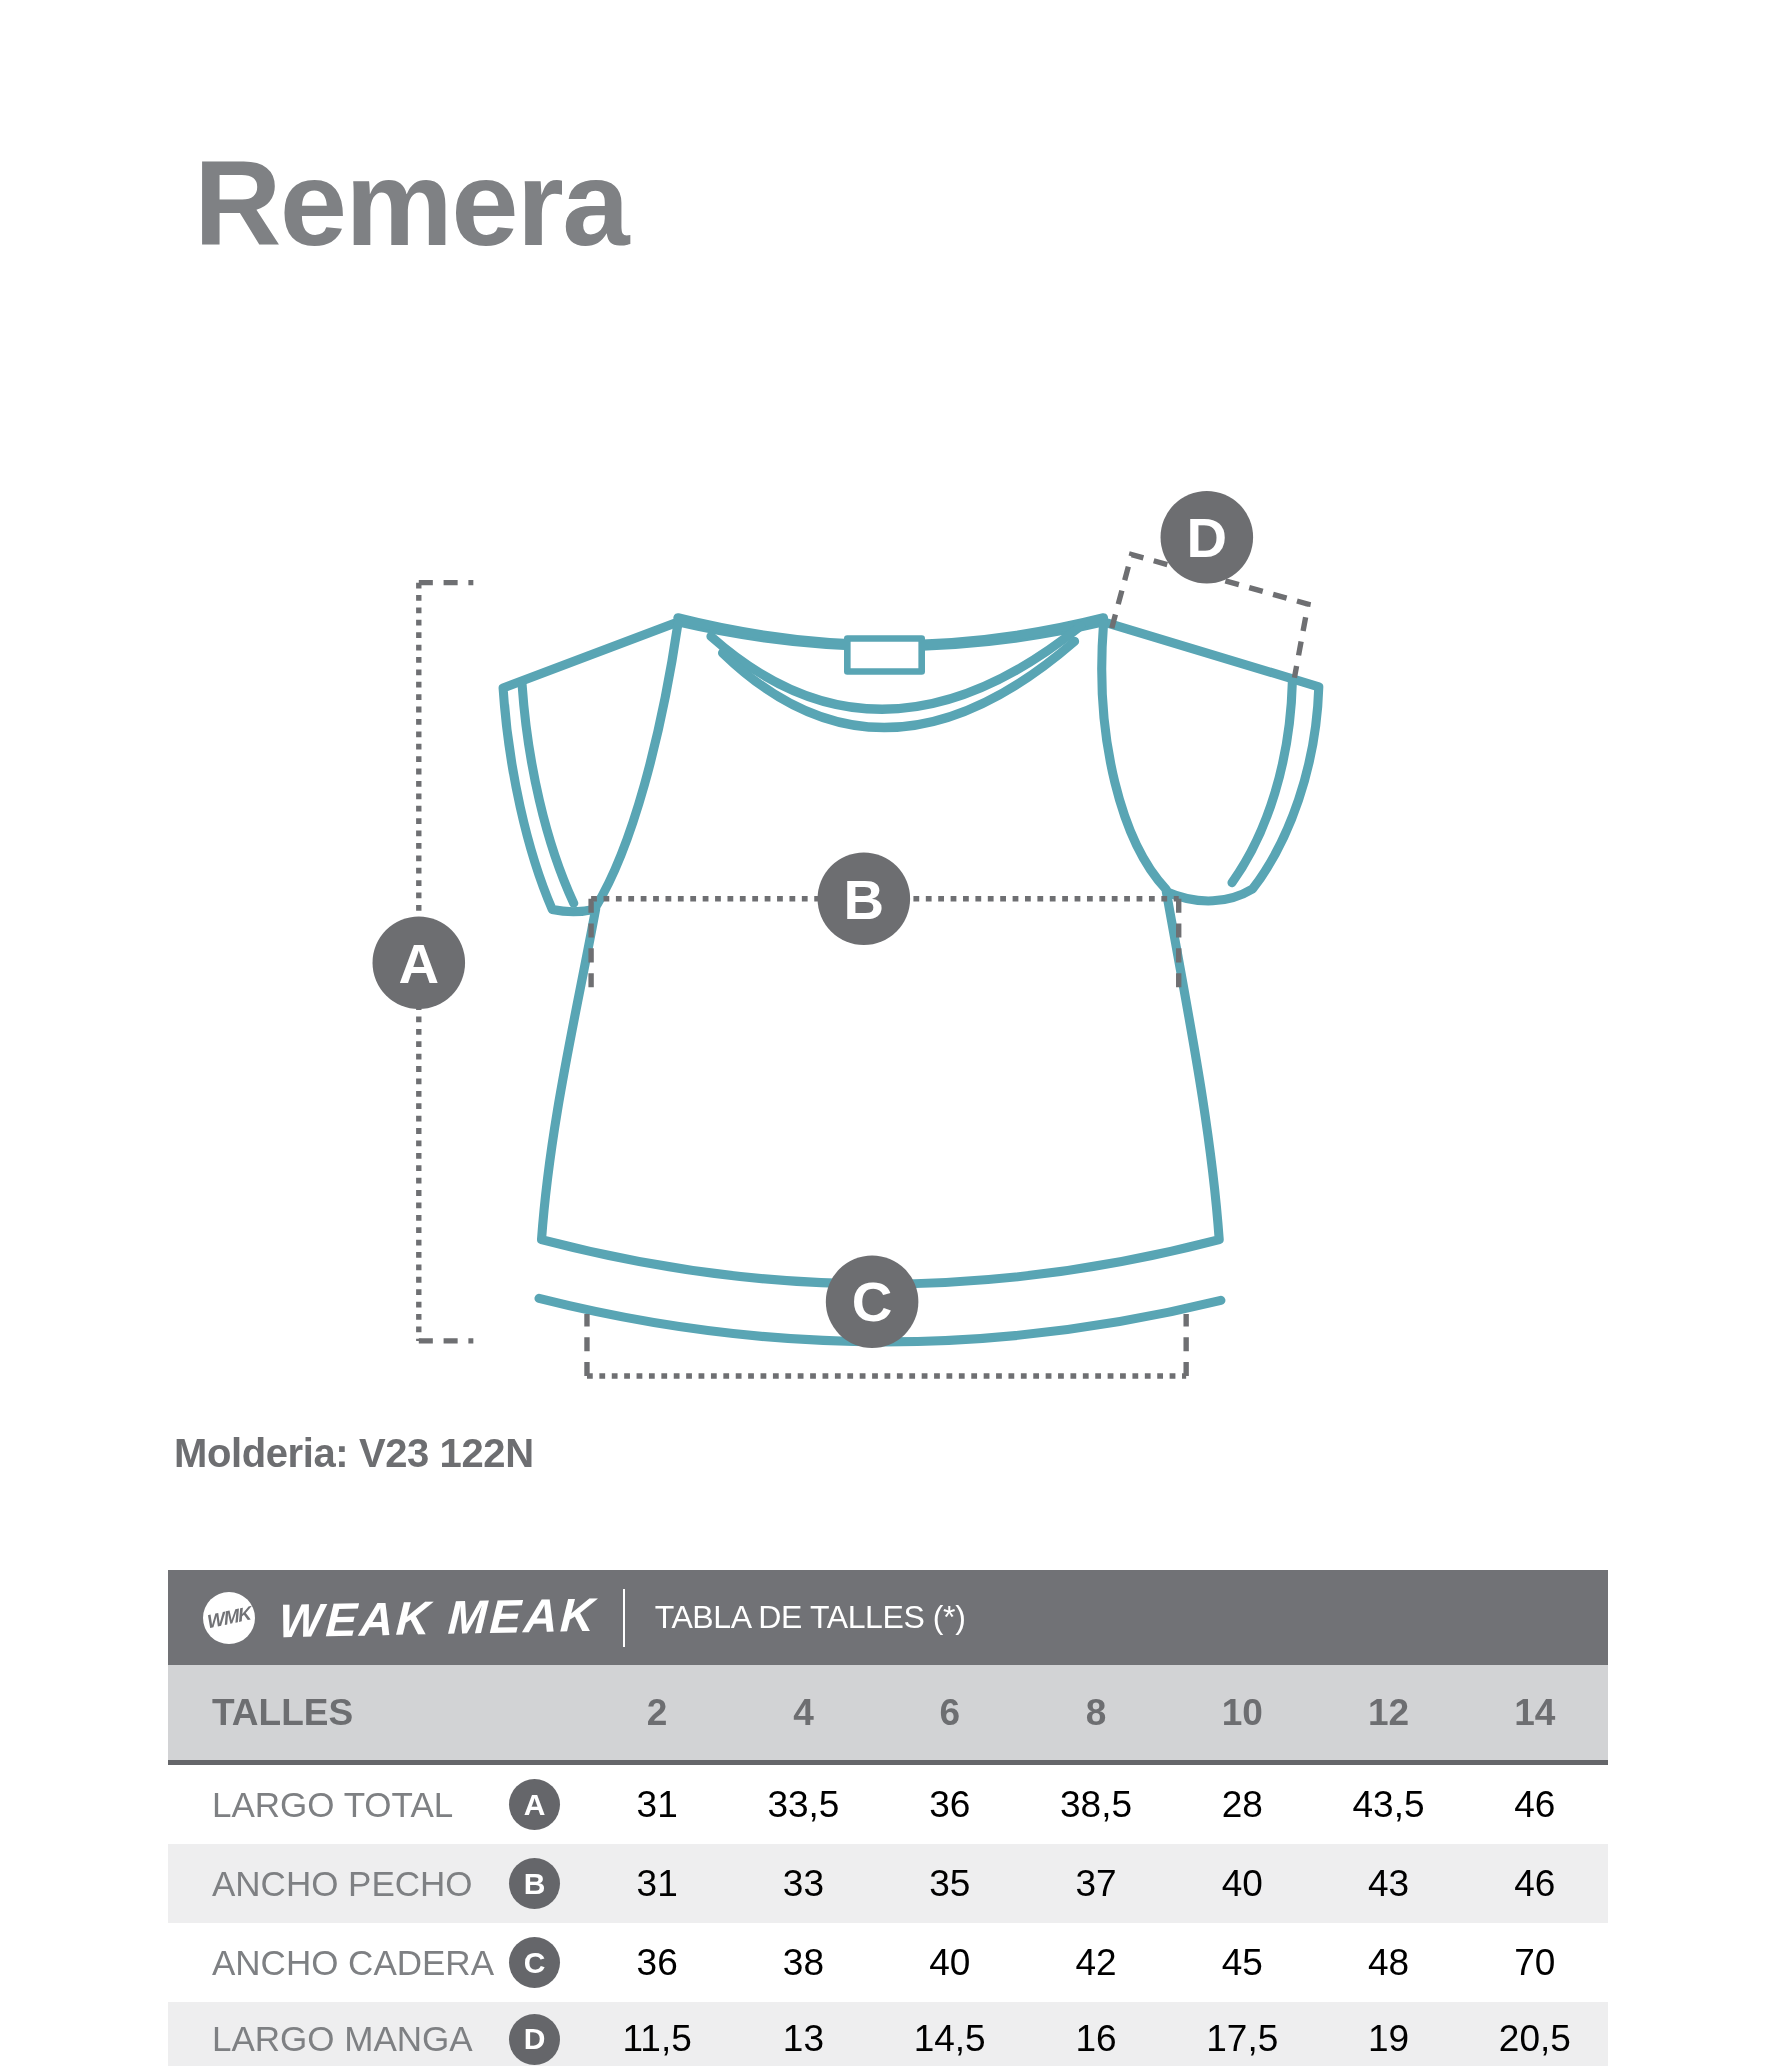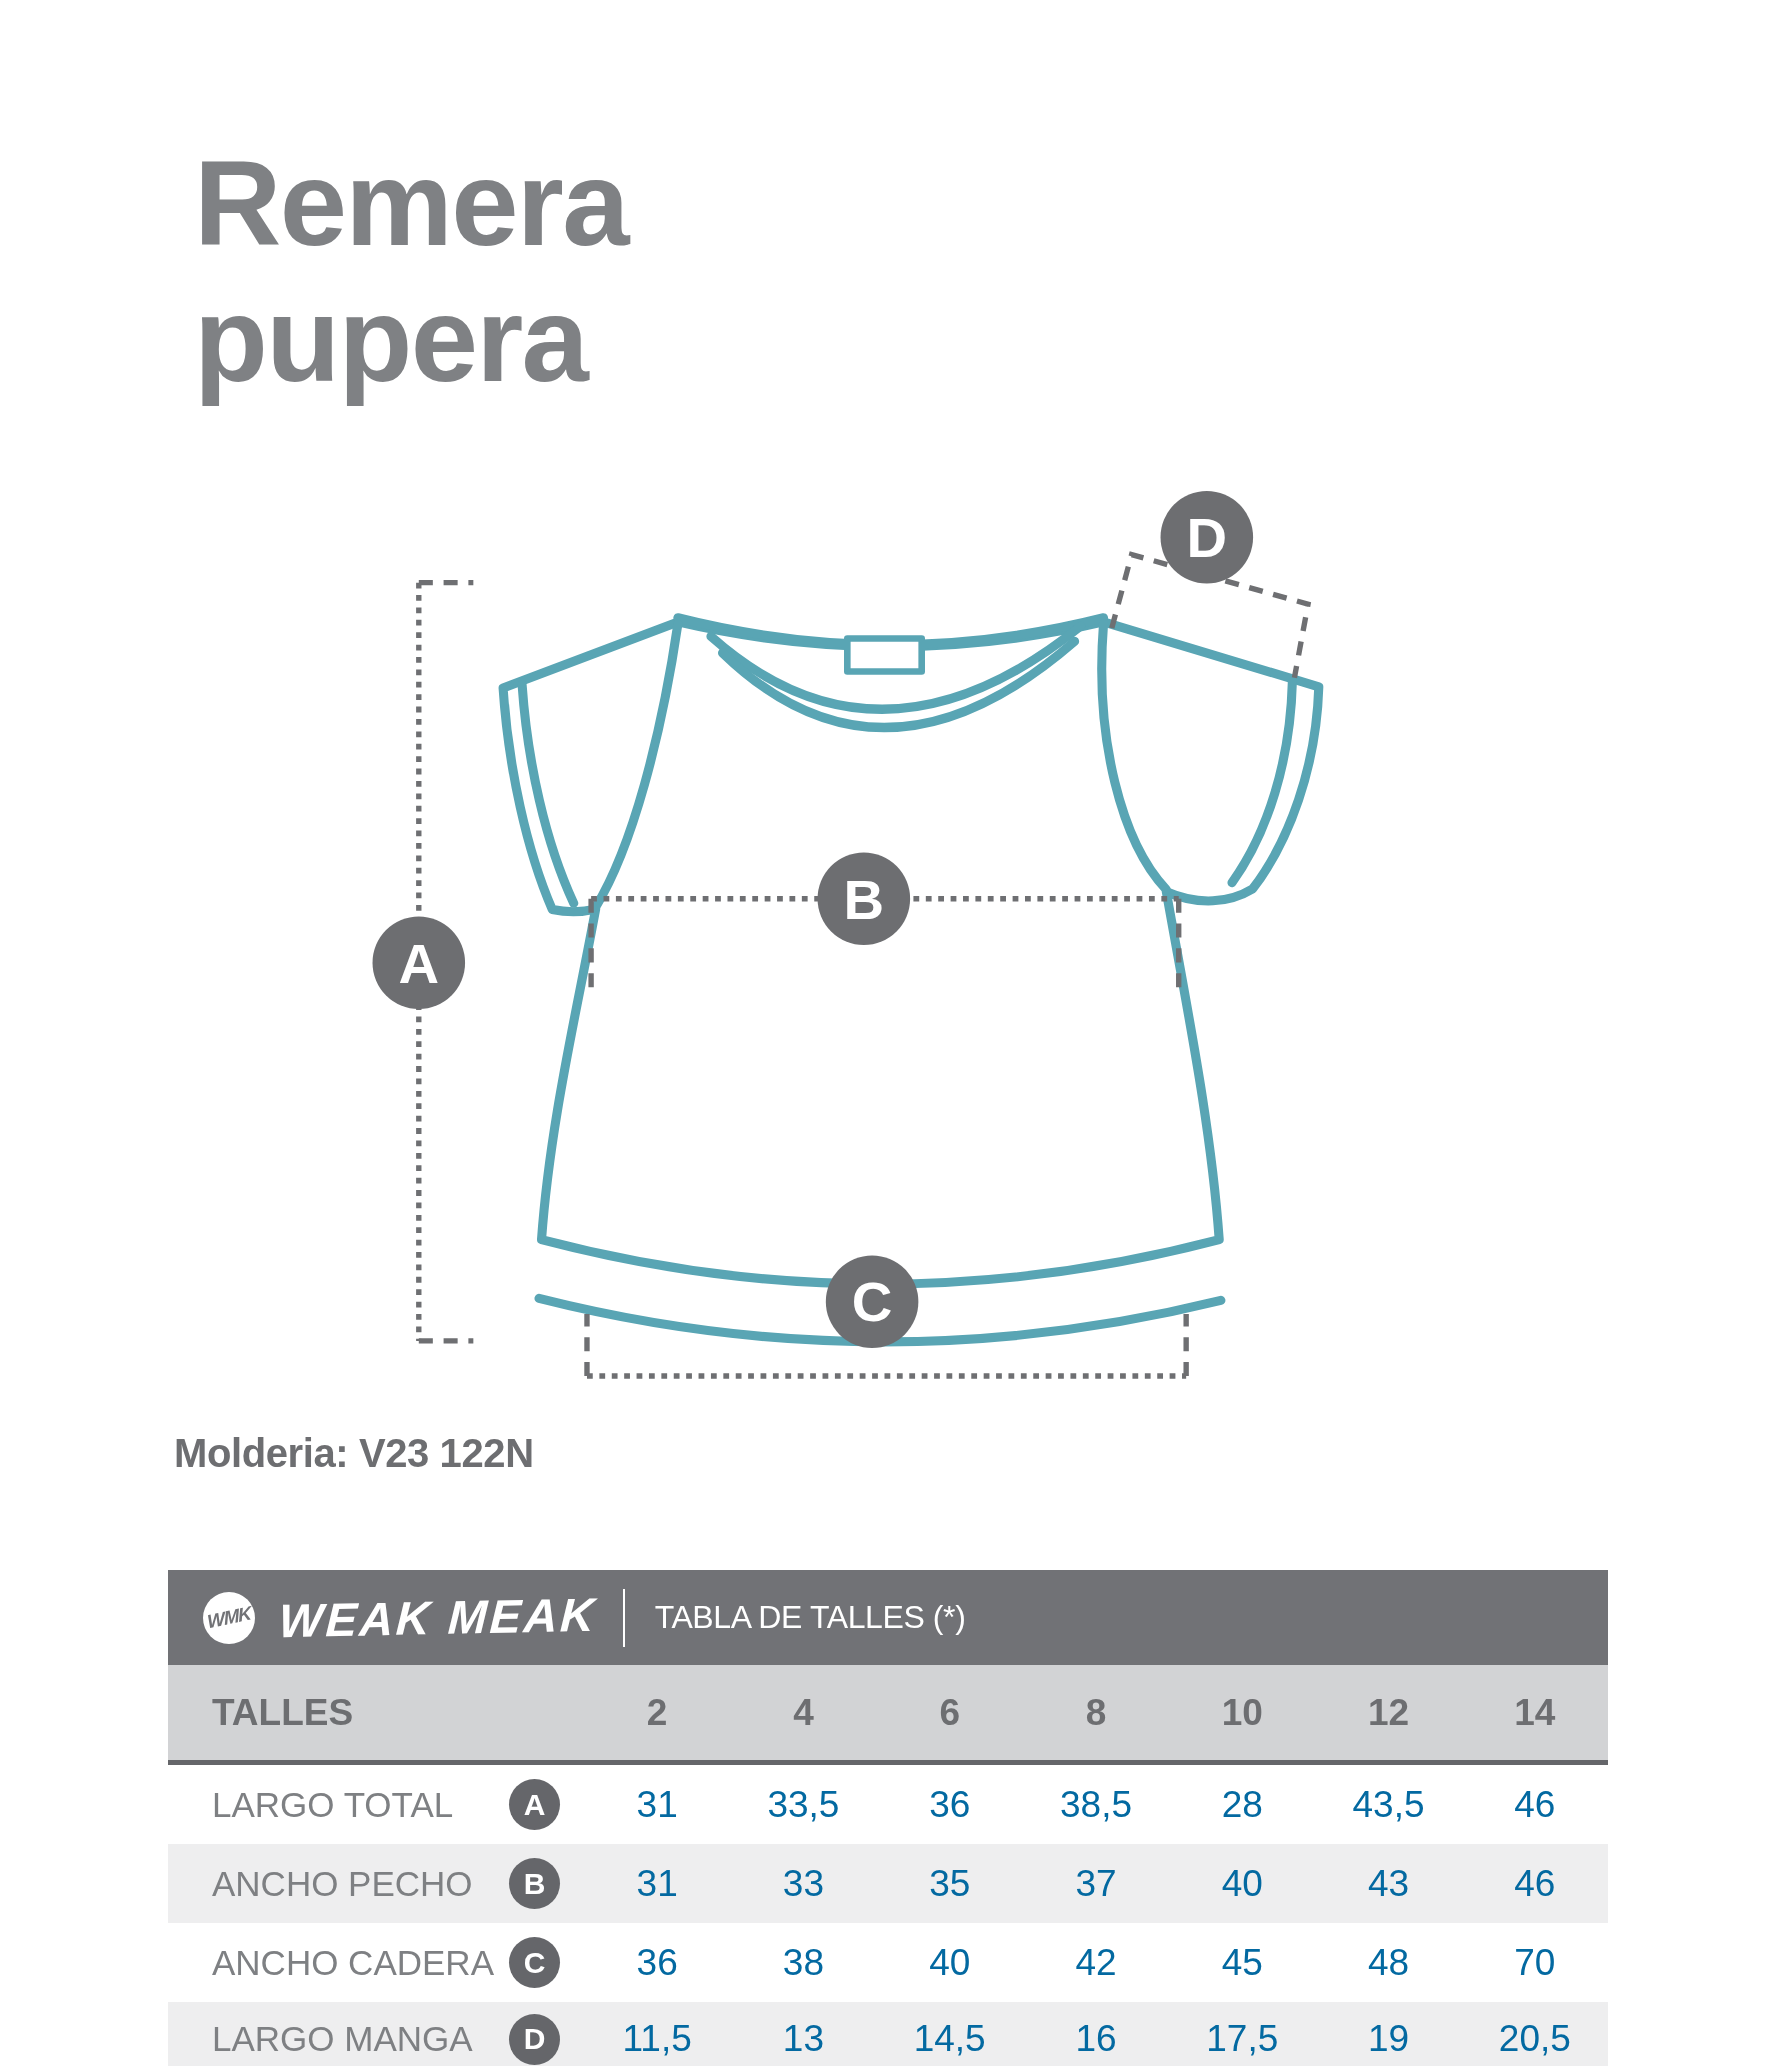--- a/index.html
+++ b/index.html
@@ -134,21 +134,21 @@
 
   .row-label {
     font-size: 35px;
     color: #7e8083;
     letter-spacing: 0px;
     white-space: nowrap;
   }
   .sizes-row .row-label { font-size: 37px; }
   .cell {
     font-size: 37px;
-    color: #0369a1;
+    color: #000000;
     text-align: center;
   }
   .row-marker {
     width: 51px;
     height: 51px;
     border-radius: 50%;
     background: #65666a;
     color: #ffffff;
     font-size: 30px;
     font-weight: 700;
@@ -158,21 +158,20 @@
     justify-self: center;
   }
 </style>
 </head>
 <body>
 
 <div class="page">
 
   <h1 class="title">
     <div>Remera</div>
-    <div>pupera</div>
   </h1>
 
   <svg class="diagram-svg" viewBox="0 0 4280 5837">
 
     <g stroke="#59a5b4" stroke-width="22" fill="none" stroke-linejoin="round" stroke-linecap="round">
       <path fill="#ffffff" d="
         M 1640 1505
         L 1217 1665
         C 1230 1860 1275 2060 1336 2201
         Q 1390 2212 1441 2200

